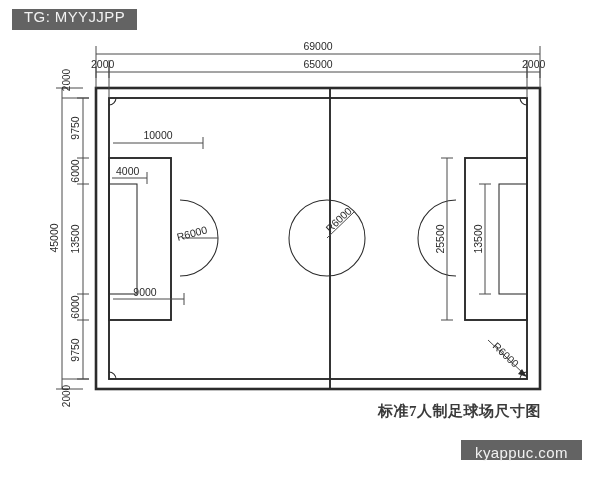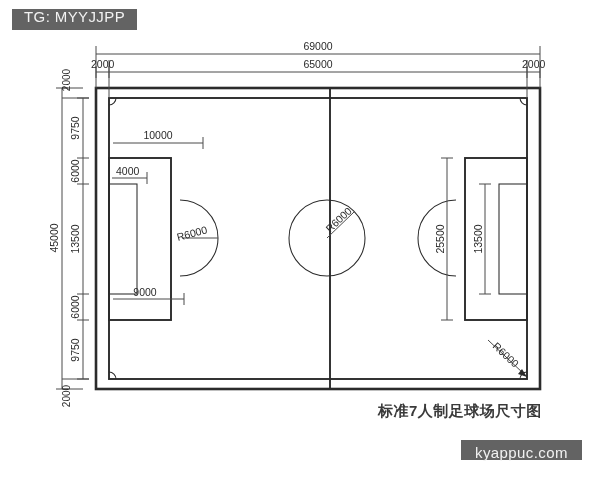--- a/index.html
+++ b/index.html
@@ -23,21 +23,21 @@
     padding:0 12px 6px 12px;
     white-space:nowrap;
     line-height:1;
   }
   #wm-top{left:12px;top:9px;font-size:15px;}
   #wm-bottom{left:461px;top:440px;font-size:15px;padding:5px 14px 0 14px;}
 
   #title{
     position:absolute;
     left:378px;top:402px;
-    font-family:Liberation Sans, sans-serif;
+    font-family:Liberation Serif, serif;
     font-size:15px;
     font-weight:700;
     color:#3a3a3a;
     white-space:nowrap;
     letter-spacing:.5px;
   }
 </style>
 </head>
 <body>
 

